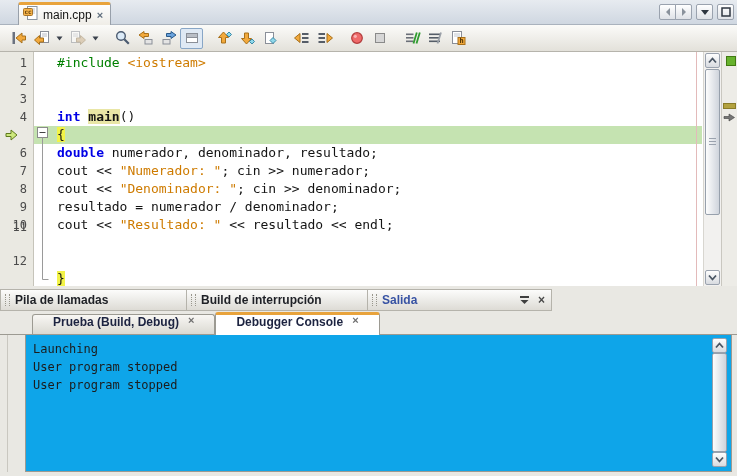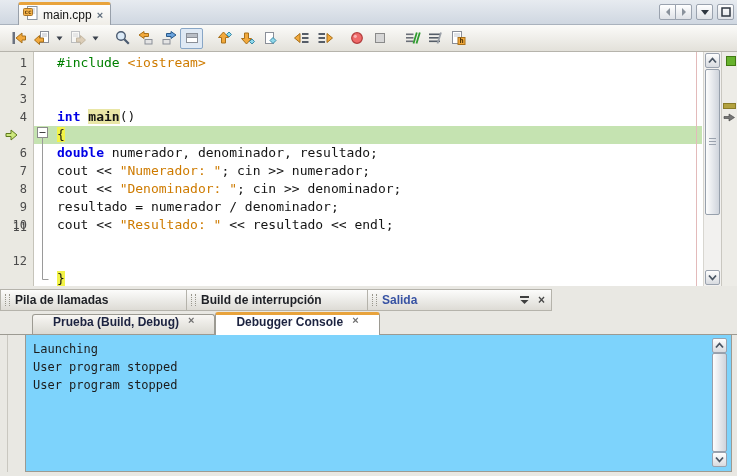--- a/index.html
+++ b/index.html
@@ -94,21 +94,21 @@
          border-bottom:1px solid #9c9a92;display:flex;align-items:flex-end;padding-left:32px;}
   .otab{position:relative;z-index:2;height:20px;box-sizing:border-box;flex:none;
         display:flex;align-items:flex-start;gap:9px;padding:0 20px;
         border:1px solid #9c9a92;border-bottom:none;border-radius:3px 3px 0 0;
         background:linear-gradient(#f8f7f4,#dbd9d2);}
   .otab.active{height:23px;margin-bottom:-1px;background:#ffffff;border-top:3px solid #e8a33c;}
   .otab-label{font-size:12px;font-weight:bold;color:#1c2340;white-space:nowrap;}
   .otab .tab-close{font-size:11px;color:#6e6e6e;}
   .console-grip{position:absolute;left:7px;top:24px;width:1px;height:137px;background:#c9c7c0;}
   #console{position:absolute;left:25px;top:24px;width:707px;height:137px;box-sizing:border-box;
-           background:#7dd3fc;border:1px solid #9c9a92;border-top:none;}
+           background:#0ea5e9;border:1px solid #9c9a92;border-top:none;}
   #console-lines{position:absolute;left:7px;top:5px;right:24px;bottom:2px;overflow:hidden;}
   .console-line{font-family:"DejaVu Sans Mono",monospace;font-size:12px;line-height:18px;color:#1c1c1c;white-space:pre;}
   #cscroll{position:absolute;right:2px;top:2px;width:17px;height:131px;}
   #cscroll .sbtn{left:0;}
   #cscroll .sthumb{left:0;top:16px;height:99px;}
 </style>
 </head>
 <body>
 
 <div id="window">

